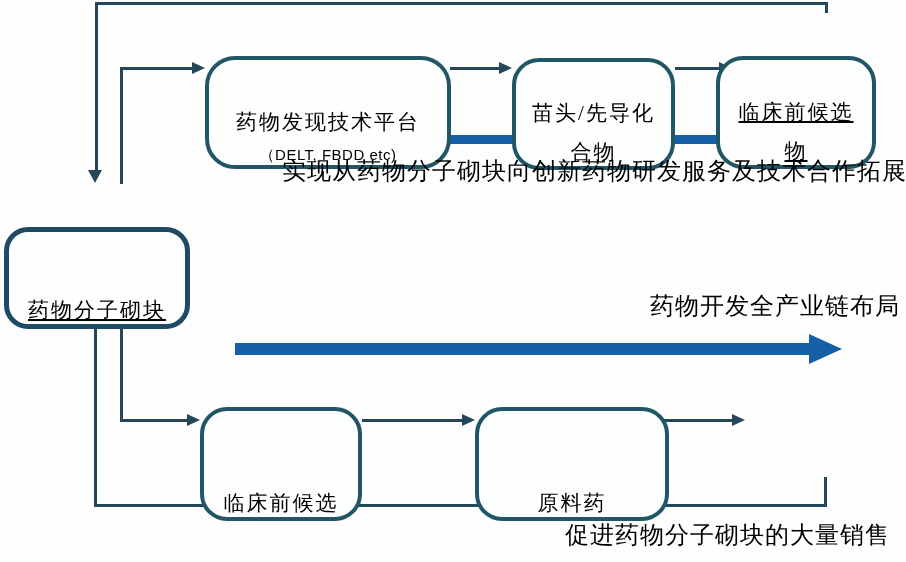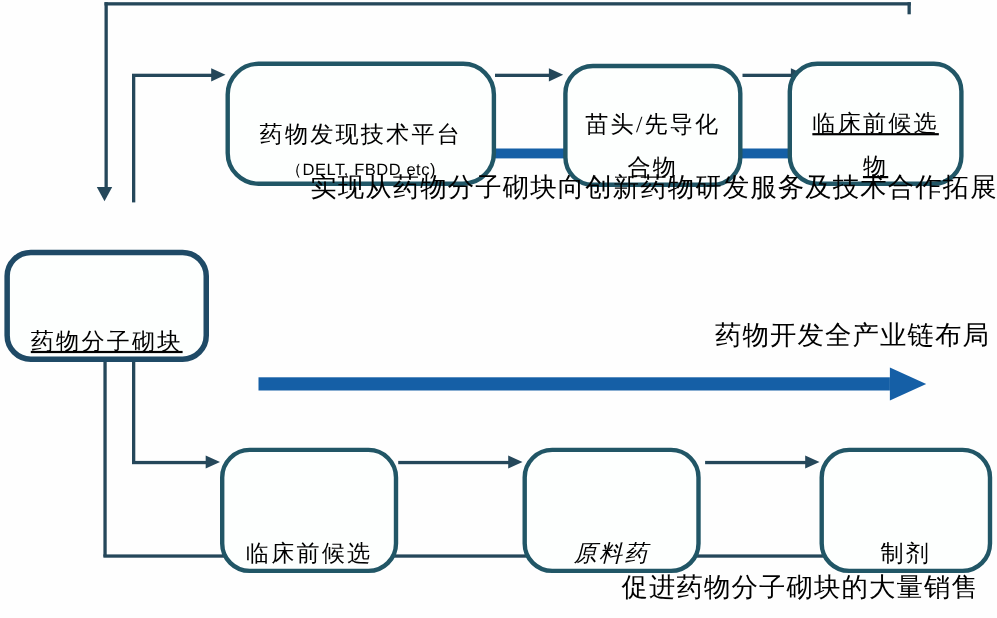--- a/index.html
+++ b/index.html
@@ -152,24 +152,21 @@
     <div class="line2">合物</div>
   </div>
   <div class="node" style="left:716px; top:12px; width:160px; height:113px;text-decoration:underline;">
     <div>临床前候选</div>
     <div class="line2">物</div>
   </div>
 
   <div class="node" style="left:200px; top:363px; width:162px; height:114px;">
     <div>临床前候选</div>
   </div>
-  <div class="node" style="left:475px; top:363px; width:162px; height:114px;font-style:italic;">
+  <div class="node" style="left:475px; top:363px; width:194px; height:114px;">
     <div>原料药</div>
-  </div>
-  <div class="node" style="left:745px; top:363px; width:157px; height:114px;">
-    <div>制剂</div>
   </div>
 
   <div class="caption" style="left:207px; top:157px;">实现从药物分子砌块向创新药物研发服务及技术合作拓展</div>
   <div class="caption" style="left:190px; top:521px;">促进药物分子砌块的大量销售</div>
   <div class="caption" style="left:200px; top:292px;">药物开发全产业链布局</div>
 
 </div>
 
 </body></html>

